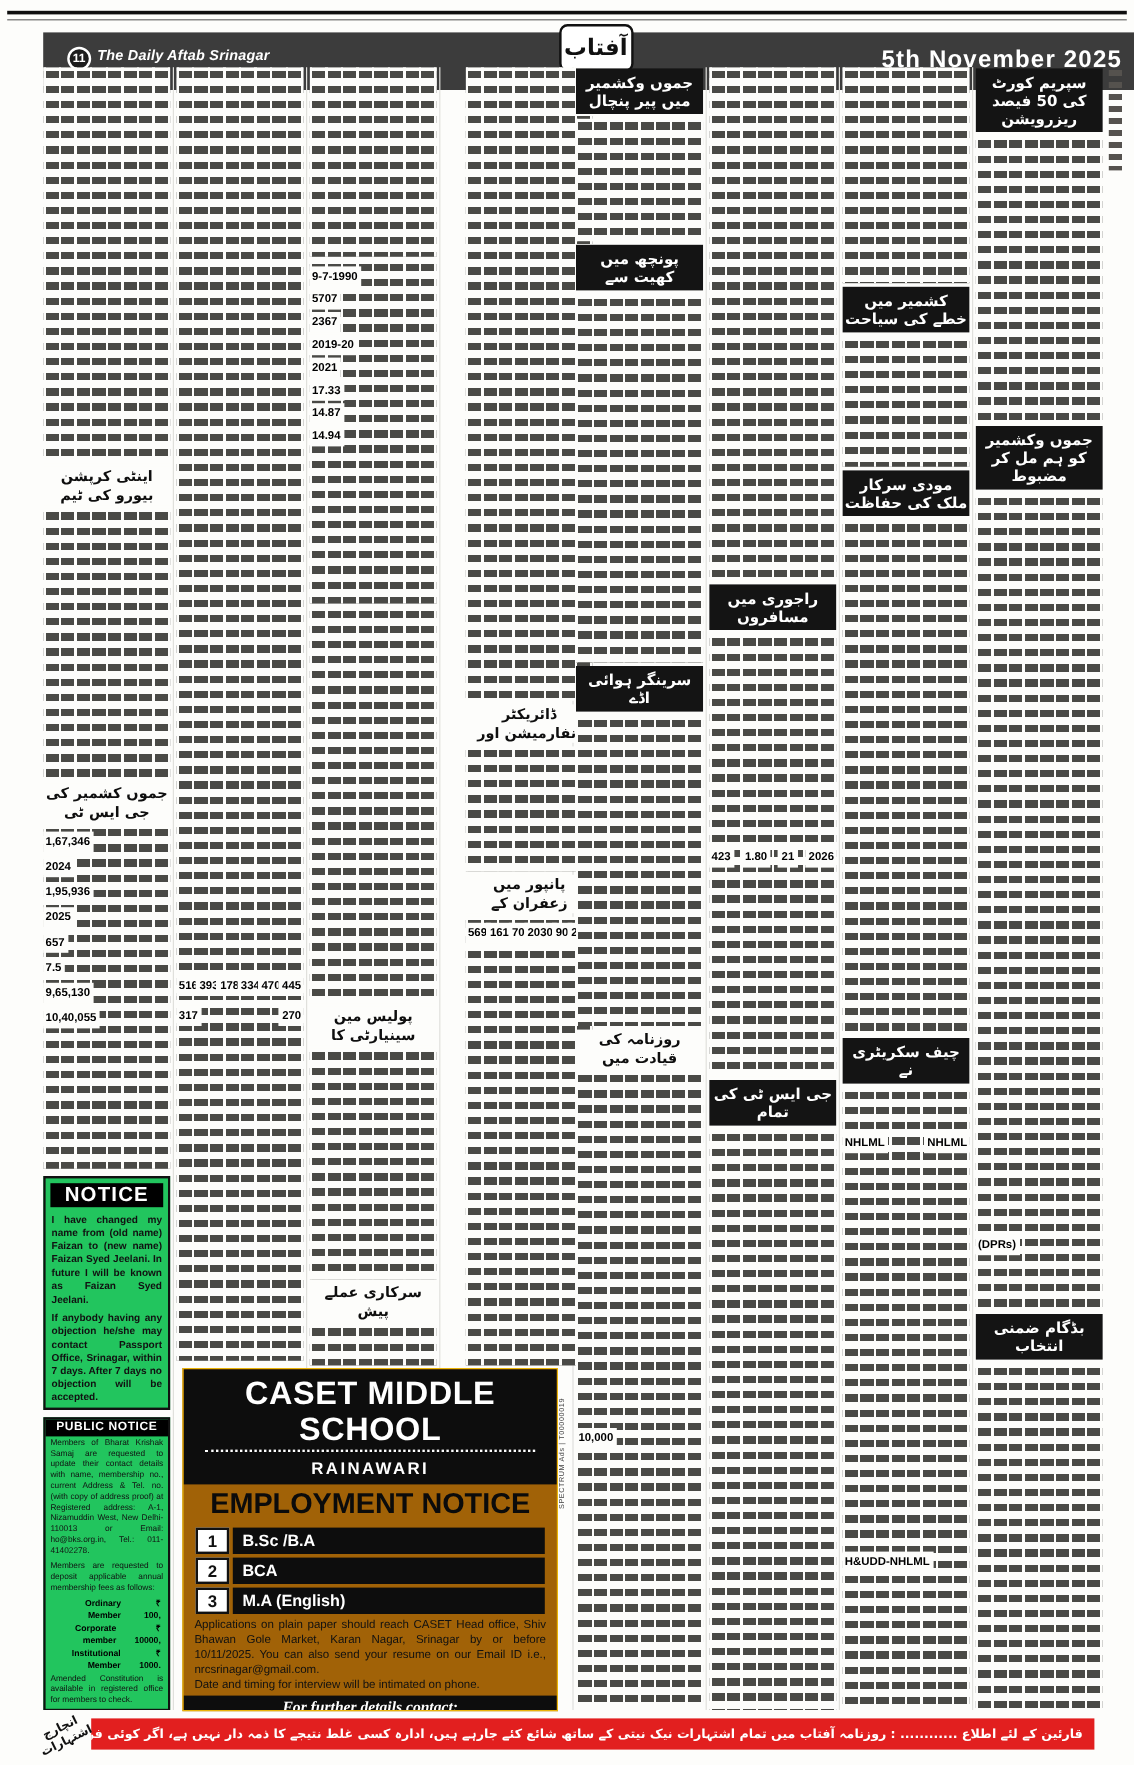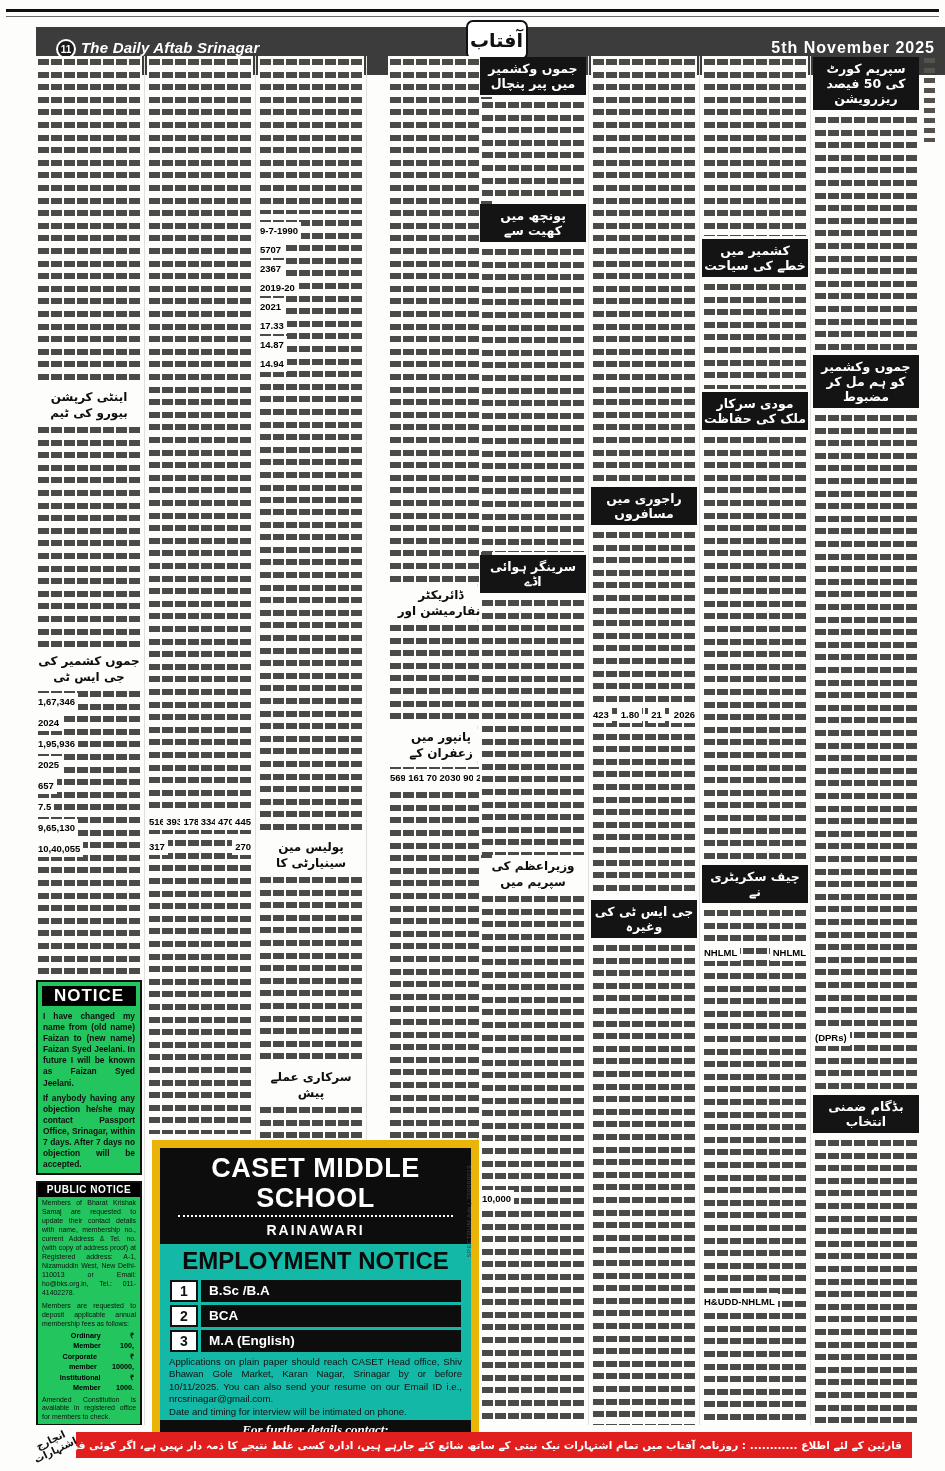--- a/index.html
+++ b/index.html
@@ -6,24 +6,24 @@
   body{width:945px;height:1471px;background:#e9e9e6;font-family:"Liberation Sans",sans-serif;position:relative;}
   .page{position:absolute;inset:0;background:#fdfdfb;overflow:hidden;}
 
   
   .rule1{position:absolute;top:9px;left:6px;right:6px;height:3px;background:#0f0f0f;}
   .rule2{position:absolute;top:16px;left:6px;right:6px;height:1px;background:#6a6a6a;}
 
   
   .header{position:absolute;left:36px;top:27px;width:897px;height:24px;background:#3c3c3c;color:#fff;display:flex;align-items:flex-start;padding:12px;}
   .pgnum{width:16px;height:16px;border:2px solid #fff;border-radius:50%;font-size:10px;font-weight:bold;display:flex;align-items:center;justify-content:center;margin:0 5px 0 8px;background:#1c1c1c;}
-  .masthead{font-style:italic;font-weight:bold;font-size:15px;letter-spacing:.2px;}
+  .masthead{font-style:italic;font-weight:bold;font-size:12px;letter-spacing:.2px;}
   .logobox{position:absolute;left:50%;transform:translateX(-50%);top:-7px;width:58px;height:36px;background:#fff;border:2.5px solid #111;border-radius:7px;display:flex;align-items:center;justify-content:center;}
   .logotxt{font-family:"DejaVu Sans",sans-serif;font-weight:bold;font-size:19px;color:#111;direction:rtl;}
-  .hdate{margin-left:auto;margin-right:10px;font-weight:bold;font-size:16px;letter-spacing:1px;}
+  .hdate{margin-left:auto;margin-right:10px;font-weight:bold;font-size:20px;letter-spacing:1px;}
 
   
   .col{position:absolute;top:56px;width:106px;height:1369px;overflow:hidden;}
   .vsep{position:absolute;top:56px;width:1px;height:1369px;background:#e0e0dc;}
 
   .greek{background-color:#fdfdfb;background-image:
       repeating-linear-gradient(to right,#fdfdfb 0 2px,rgba(253,253,251,0) 2px 13px),
       repeating-linear-gradient(to bottom,rgba(253,253,251,0) 0 3px,#4a4a46 3px 9px,rgba(253,253,251,0) 9px 12.6px);
     margin-bottom:3px;}
   .hbar{background:#141414;color:#fff;font-family:"DejaVu Sans",sans-serif;direction:rtl;text-align:center;font-weight:bold;font-size:12.5px;line-height:15px;padding:4px 2px;margin:1px 0 4px 0;}
@@ -36,21 +36,21 @@
   
   .nbox{border:2.5px solid #111;background:#22c55e;margin-top:6px;}
   .ntitle{background:#000;color:#fff;text-align:center;font-weight:900;font-size:17px;line-height:20px;margin:4px;letter-spacing:1px;}
   .ntitle2{background:#000;color:#fff;text-align:center;font-weight:bold;font-size:10px;line-height:14px;letter-spacing:.5px;}
   .nbody{font-size:8.4px;font-weight:bold;padding:1px 5px 3px 5px;text-align:justify;line-height:1.32;color:#111;}
   .nbody-sm{font-size:6.9px;font-weight:normal;padding:2px 4px;text-align:justify;line-height:1.3;color:#111;}
   .feerow{display:flex;font-size:7.2px;font-weight:bold;padding:0 6px;line-height:1.45;text-align:right;}
   .feerow .amt{margin-left:14px;}
 
   
-  .ad{position:absolute;left:152px;top:1140px;width:311px;height:284px;border:8px solid #eab308;background:#14b8a6;overflow:hidden;}
+  .ad{position:absolute;left:152px;top:1140px;width:311px;height:284px;border:1px solid #eab308;background:#a16207;overflow:hidden;}
   .ad-head{background:#0d0d0d;color:#fff;text-align:center;padding:5px 4px 3px 4px;}
   .ad-school{font-size:27px;font-weight:900;letter-spacing:.5px;line-height:30px;}
   .ad-dots{border-top:2px dotted #fff;margin:2px 14px;}
   .ad-place{font-size:14px;font-weight:700;letter-spacing:2px;line-height:22px;}
   .ad-emp{font-size:24px;font-weight:900;text-align:center;line-height:28px;padding:3px 0 2px 0;color:#0b0b0b;}
   .ad-row{display:flex;margin:3px 10px 0 10px;}
   .ad-num{width:24px;border:2px solid #111;font-weight:900;font-size:14px;display:flex;align-items:center;justify-content:center;background:#fff;color:#111;}
   .ad-deg{flex:1;background:#0d0d0d;color:#fff;font-weight:800;font-size:13.5px;line-height:20px;padding:1px 8px;margin-left:3px;}
   .ad-para{font-size:9.6px;line-height:1.28;text-align:justify;padding:4px 9px 0 9px;color:#111;}
   .ad-para2{font-size:9.6px;padding:1px 9px 3px 9px;color:#111;}
@@ -188,40 +188,40 @@
     </div>
   </div>
 
   <div class="col" style="left:480px">
     <div class="hbar">جموں وکشمیر میں پیر پنچال</div>
     <div class="greek" style="height:102px"></div>
     <div class="hbar">پونچھ میں کھیت سے</div>
     <div class="greek" style="height:306px"></div>
     <div class="hbar">سرینگر ہوائی اڈے</div>
     <div class="greek" style="height:258px"></div>
-    <div class="hinline">وزیراعظم کی سپریم میں</div>
+    <div class="hinline">روزنامہ کی قیادت میں</div>
     <div class="greek" style="height:566px">
       <div class="tokwrap" style="padding-top:300px">
         <span class="tok">10,000</span>
       </div>
     </div>
   </div>
 
   <div class="col" style="left:591px">
     <div class="greek" style="height:428px"></div>
     <div class="hbar">راجوری میں مسافروں</div>
     <div class="greek" style="height:368px">
       <div class="tokwrap" style="padding-top:180px">
         <span class="tok">423</span>
         <span class="tok">1.80</span>
         <span class="tok">21</span>
         <span class="tok">2026</span>
       </div>
     </div>
-    <div class="hbar">جی ایس ٹی کی وغیرہ</div>
+    <div class="hbar">جی ایس ٹی کی تمام</div>
     <div class="greek" style="height:486px"></div>
   </div>
 
   <div class="col" style="left:702px">
     <div class="greek" style="height:180px"></div>
     <div class="hbar">کشمیر میں خطے کی سیاحت</div>
     <div class="greek" style="height:108px"></div>
     <div class="hbar">مودی سرکار ملک کی حفاظت</div>
     <div class="greek" style="height:428px"></div>
     <div class="hbar">چیف سکریٹری نے</div>

